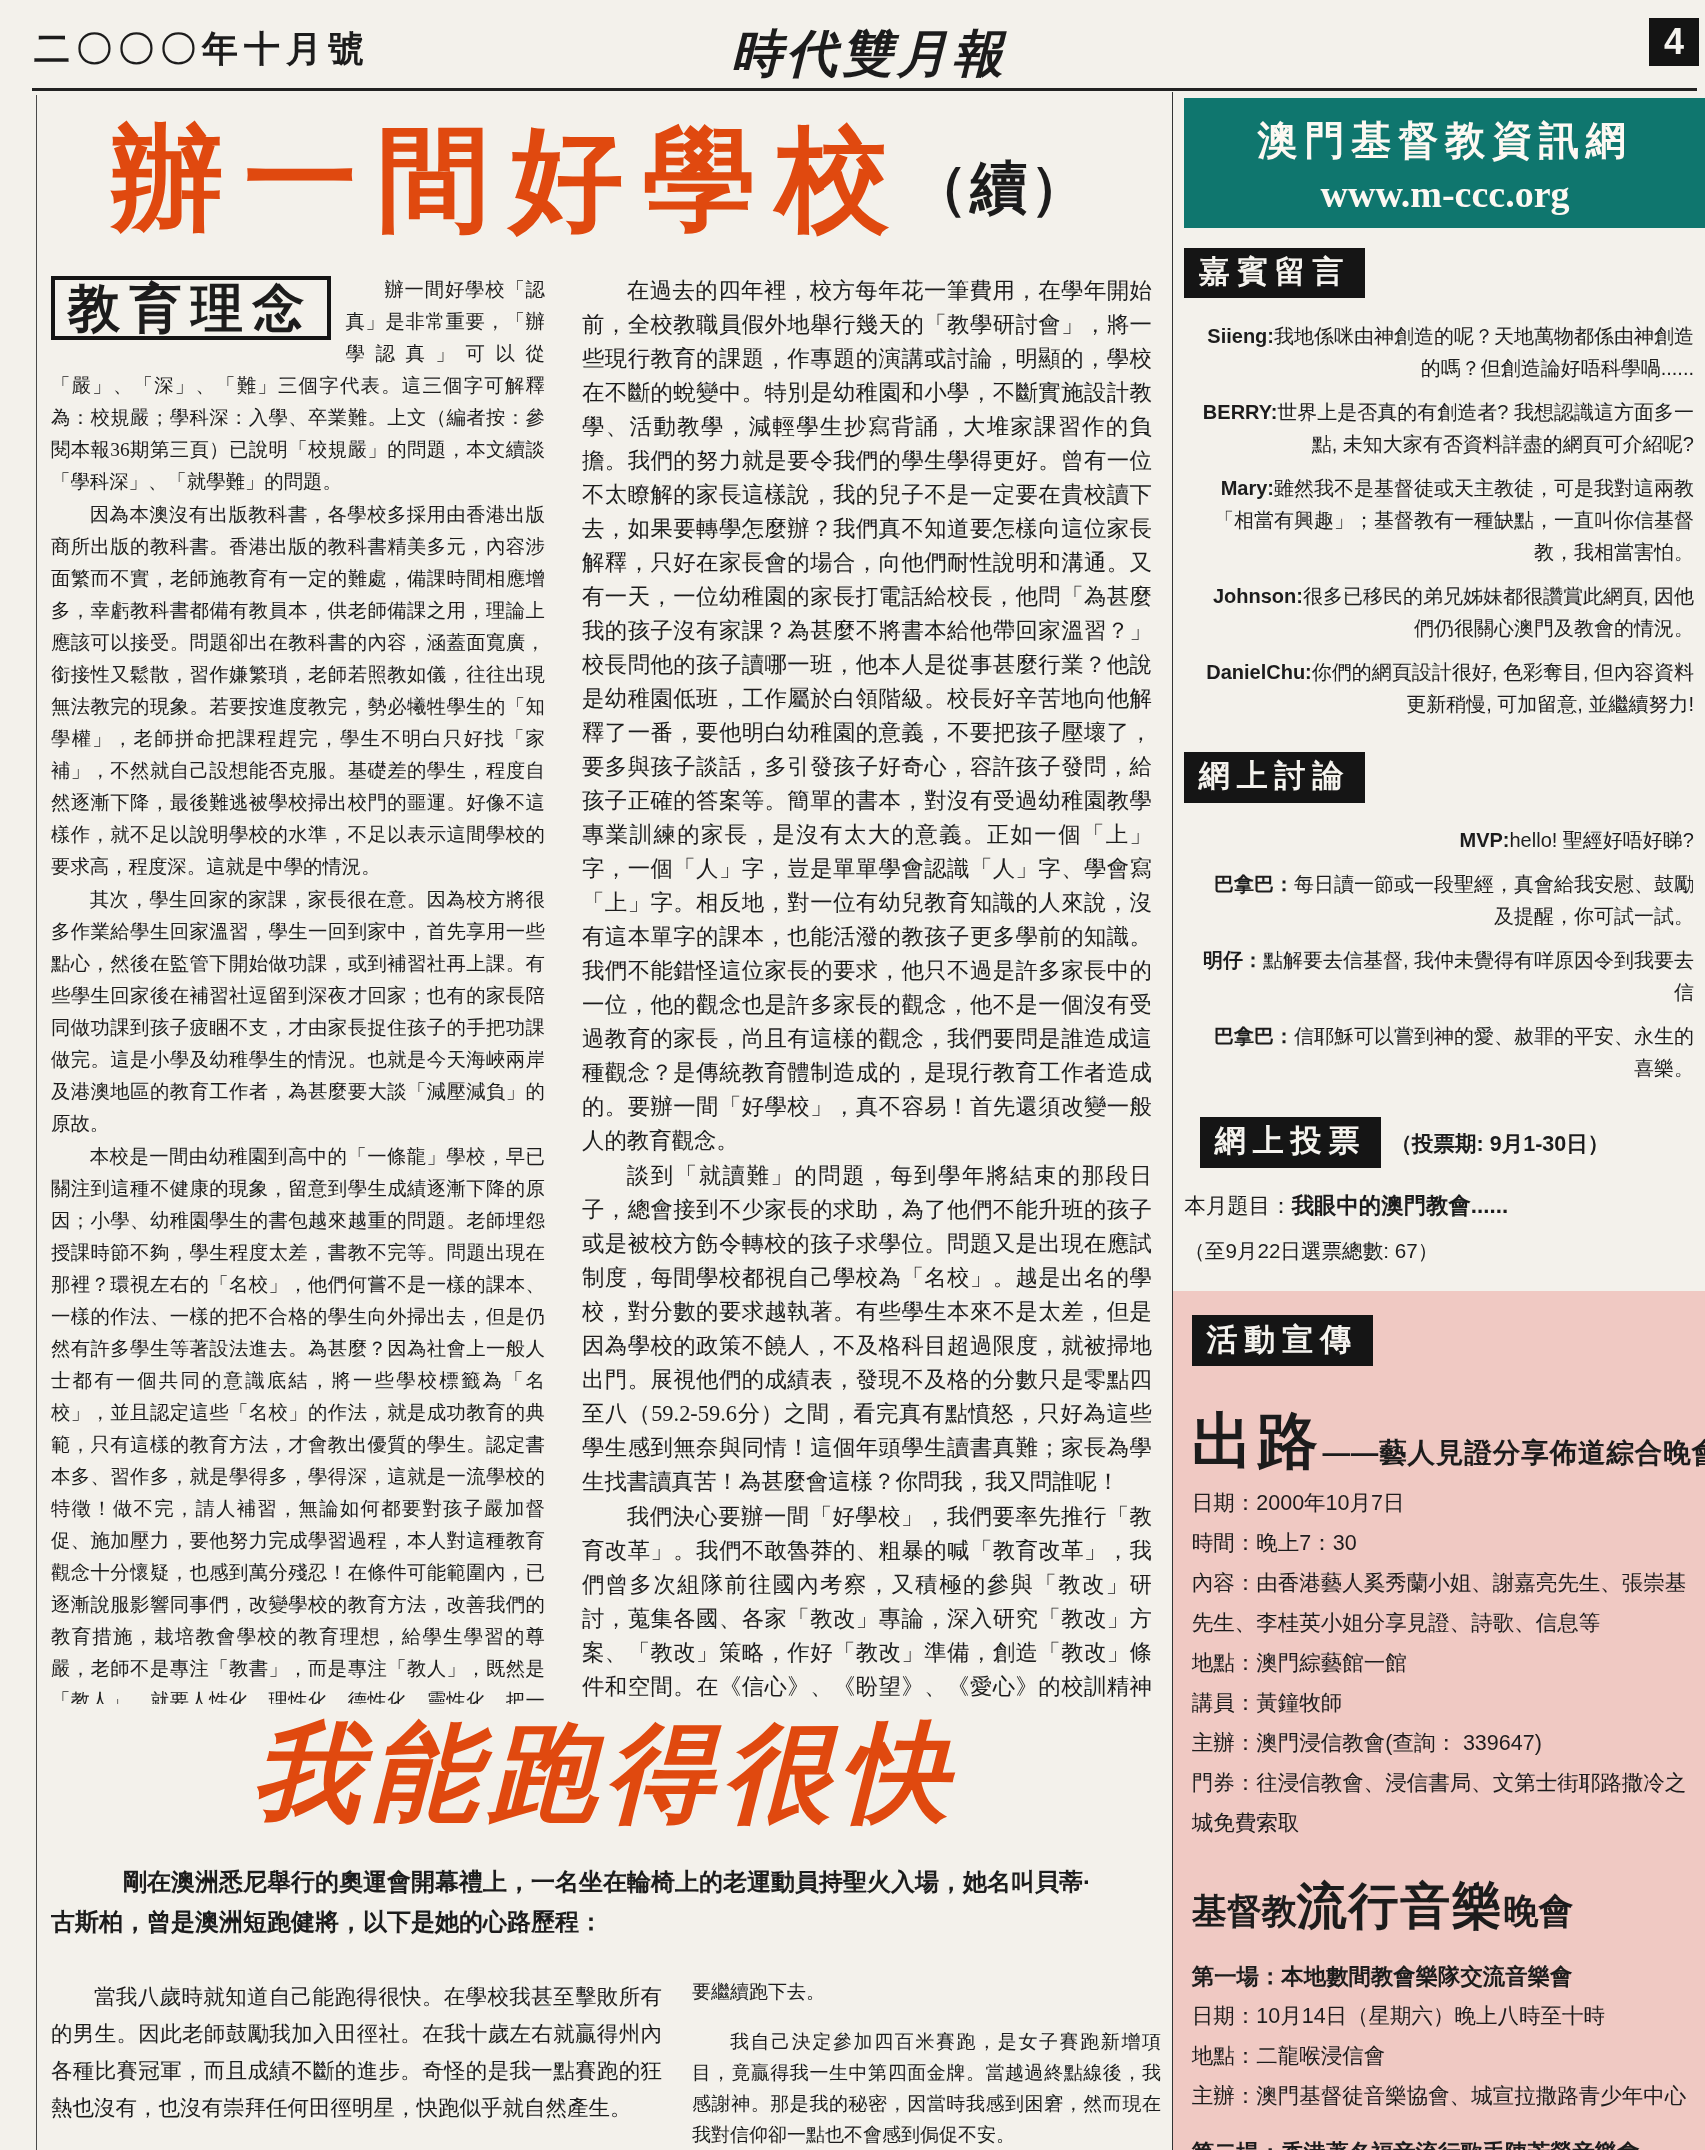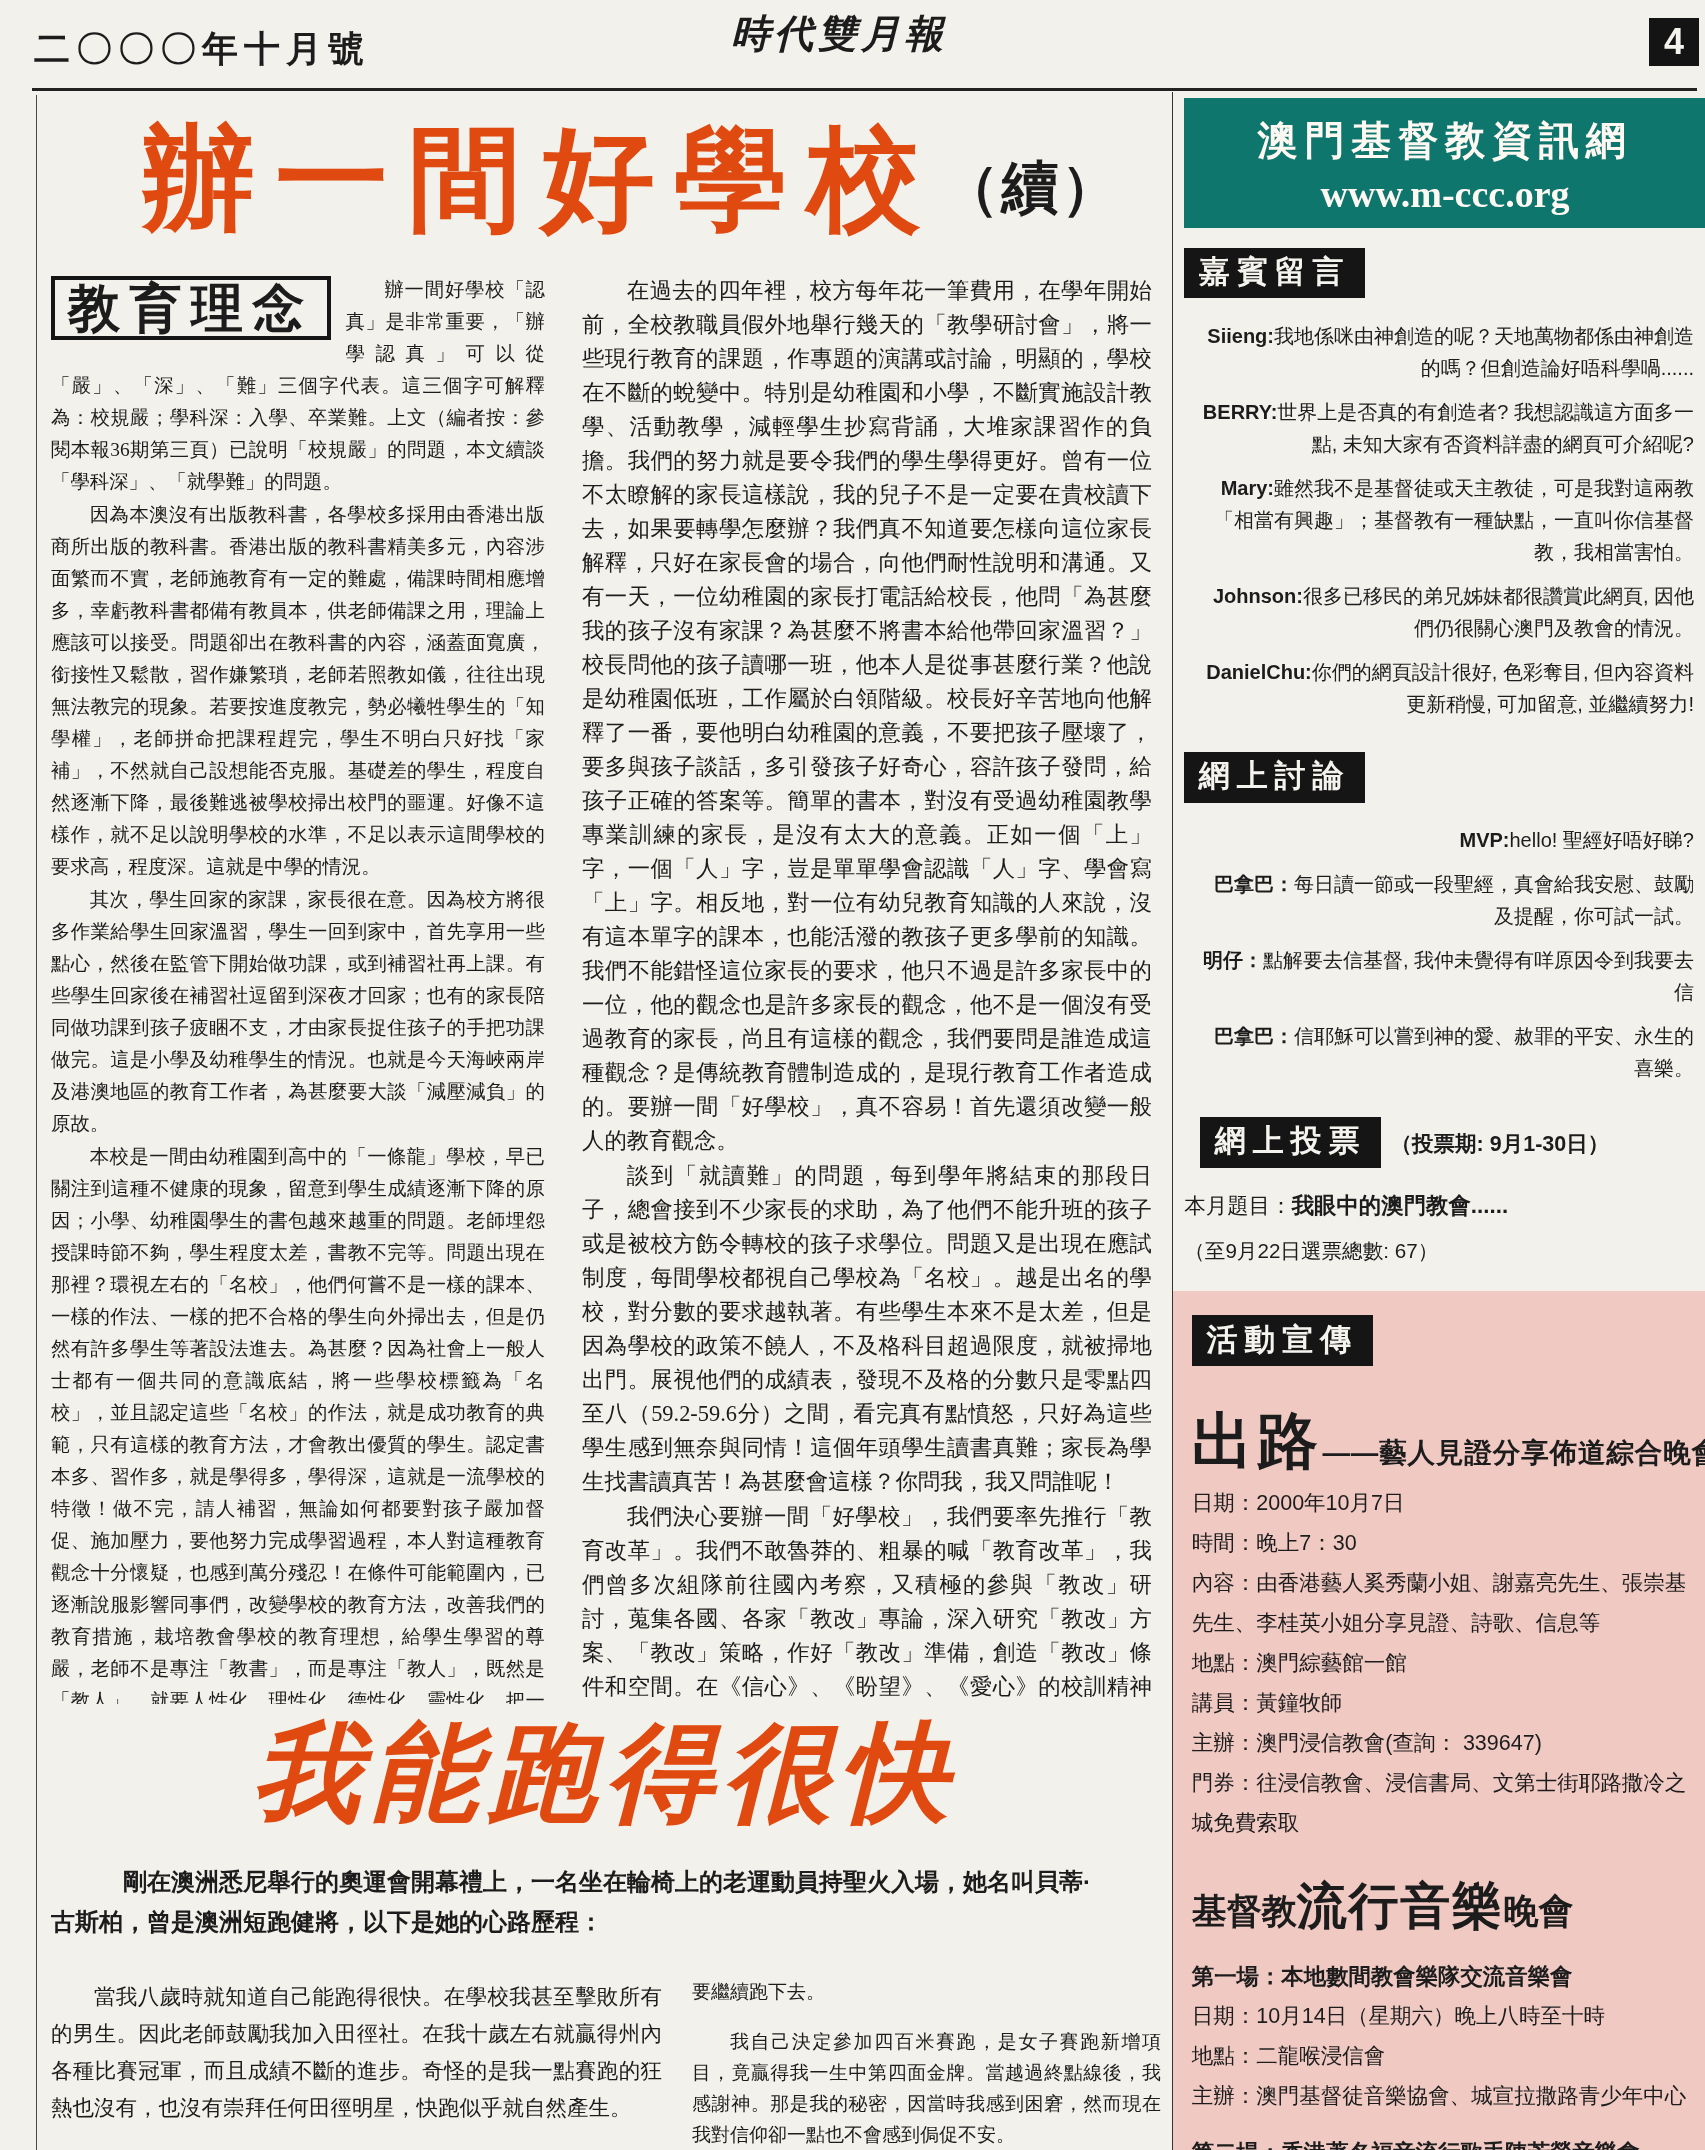--- a/index.html
+++ b/index.html
@@ -1,30 +1,30 @@
 <!DOCTYPE html>
 <html style="font-size:6.9px"><head>
 <meta charset="utf-8">
 <style>
   html,body{margin:0;padding:0;background:#d8d5cf;}
   .page{position:relative;width:1705px;height:2528px;background:#f3f1eb;color:#1c1c1c;
         font-family:"Liberation Serif","DejaVu Serif",serif;overflow:hidden;}
   
   .hdr{position:absolute;left:0;top:0;width:100%;height:91px;}
   .hdr-issue{position:absolute;left:34px;top:25px;font-size:36px;font-weight:bold;letter-spacing:6px;}
-  .hdr-masthead{position:absolute;left:731px;top:7px;font-size:39px;font-weight:bold;
+  .hdr-masthead{position:absolute;left:731px;top:20px;font-size:51px;font-weight:bold;
                 font-style:italic;letter-spacing:4.3px;}
   .hdr-pagebox{position:absolute;right:6px;top:18px;width:50px;height:48px;background:#141414;
                color:#f5f3ee;font-family:"Liberation Sans",sans-serif;font-size:36px;font-weight:bold;
                display:flex;align-items:center;justify-content:center;}
   .hdr-rule{position:absolute;left:32px;right:7.7px;top:88px;border-top:3px solid #222;}
   .left-rule{position:absolute;left:36px;top:95px;bottom:65px;border-left:1.7px solid #4a4a4a;}
   
   .a1{position:absolute;left:51px;top:97px;width:1101px;height:1607px;overflow:hidden;}
-  .a1-titlerow{white-space:nowrap;margin:6.9px 0 17px 60px;text-align:center;}
+  .a1-titlerow{white-space:nowrap;margin:6.9px 0 17px 60px;}
   .a1-title{font-family:"Liberation Sans","DejaVu Sans",sans-serif;font-weight:900;color:#e0490f;
             font-size:113px;letter-spacing:20px;}
   .a1-cont{font-size:57px;font-weight:bold;letter-spacing:2.6px;vertical-align:11.2px;}
   .a1-cols{display:flex;gap:37px;}
   .a1-c1{width:494px;font-size:19.4px;line-height:32px;text-align:justify;}
   .a1-c2{width:570px;font-size:22.4px;line-height:34px;text-align:justify;}
   .edu-box{float:left;border:4.3px solid #151515;padding:12px 13px;margin:2.6px 14.6px 6px 0;
            font-family:"Liberation Sans",sans-serif;font-weight:900;font-size:52px;letter-spacing:9.5px;}
   .a1 p{margin:0 0 0.9px 0;}
   .a1 p.ind, .a2 p.ind{text-indent:2em;}

